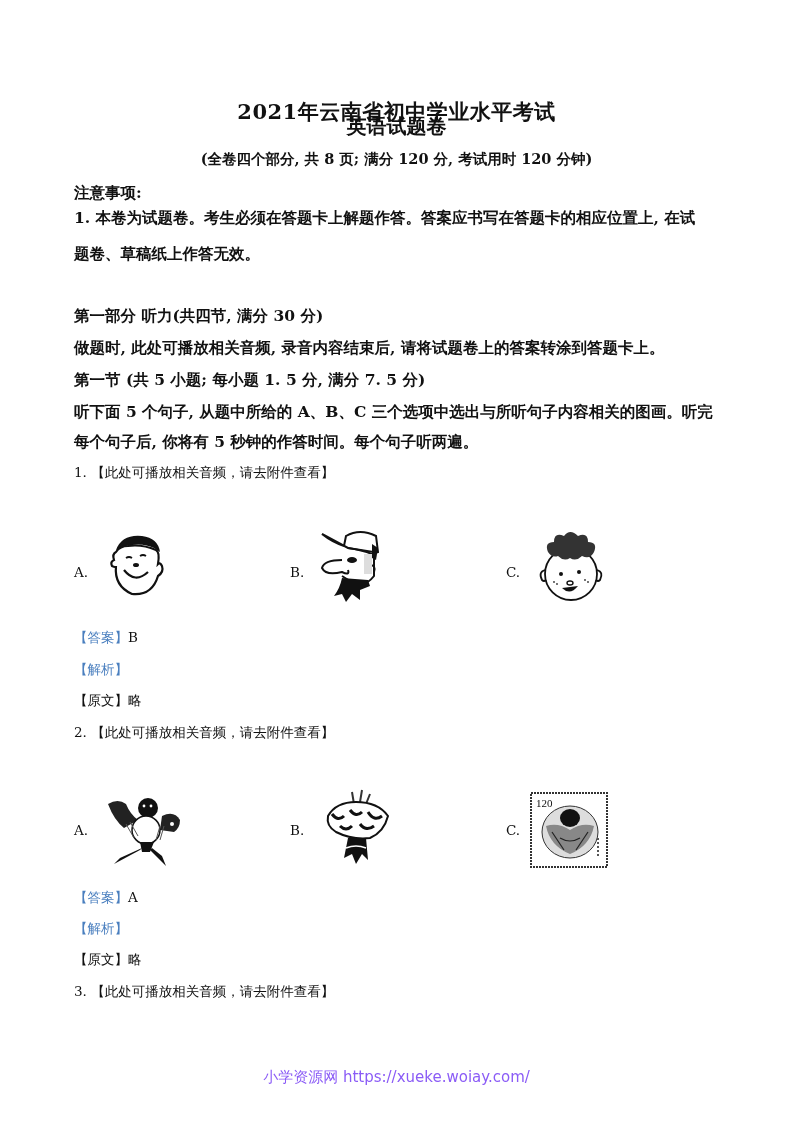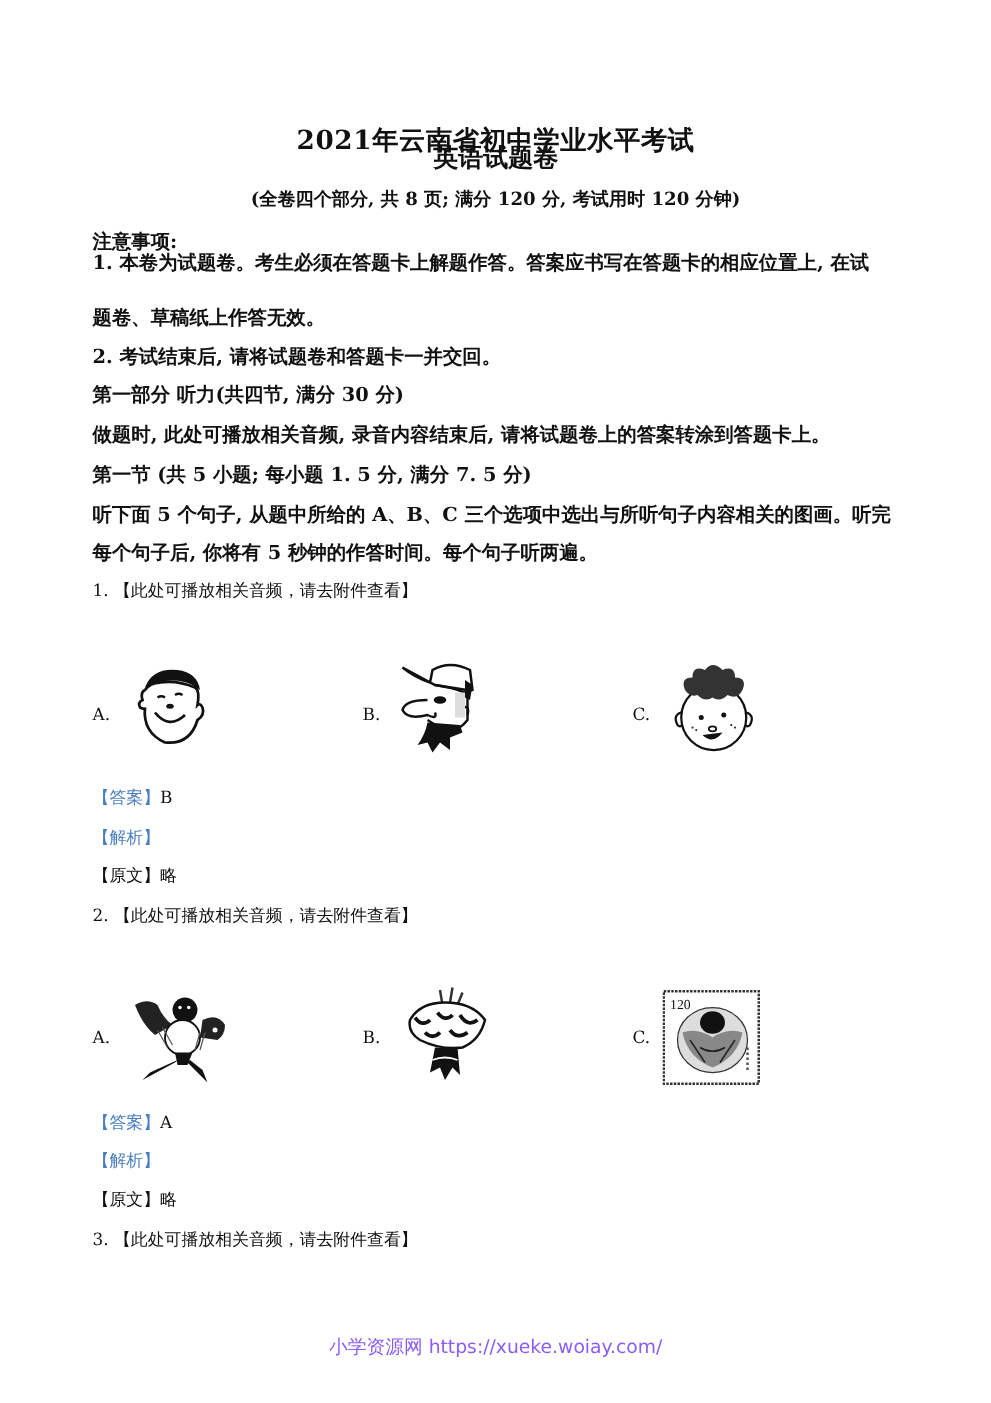--- a/index.html
+++ b/index.html
@@ -18,23 +18,22 @@
 </head>
 <body>
 
 <div class="page">
 
   <div class="title t1">2021年云南省初中学业水平考试</div>
   <div class="title" style="top:113px;font-size:20px;font-family:Liberation Mono, monospace;">英语试题卷</div>
   <div class="title t3">(全卷四个部分, 共 8 页; 满分 120 分, 考试用时 120 分钟)</div>
 
   <div class="line" style="top:183px;">注意事项:</div>
-  <div class="line" style="top:200px;">1. 本卷为试题卷。考生必须在答题卡上解题作答。答案应书写在答题卡的相应位置上, 在试</div>
+  <div class="line" style="top:208px;">1. 本卷为试题卷。考生必须在答题卡上解题作答。答案应书写在答题卡的相应位置上, 在试</div>
   <div class="line" style="top:244px;">题卷、草稿纸上作答无效。</div>
-  <div class="line" style="top:275px;">2. 考试结束后, 请将试题卷和答题卡一并交回。</div>
 
   <div class="line" style="top:306px;">第一部分  听力(共四节, 满分 30 分)</div>
   <div class="line" style="top:338px;">做题时, 此处可播放相关音频, 录音内容结束后, 请将试题卷上的答案转涂到答题卡上。</div>
   <div class="line" style="top:370px;">第一节  (共 5 小题; 每小题 1. 5 分, 满分 7. 5 分)</div>
   <div class="line" style="top:402px;">听下面 5 个句子, 从题中所给的 A、B、C 三个选项中选出与所听句子内容相关的图画。听完</div>
   <div class="line" style="top:432px;">每个句子后, 你将有 5 秒钟的作答时间。每个句子听两遍。</div>
 
   <div class="q" style="top:464px;">1. 【此处可播放相关音频，请去附件查看】</div>
 
   <div class="opt" style="left:74px;top:564px;">A.</div>

